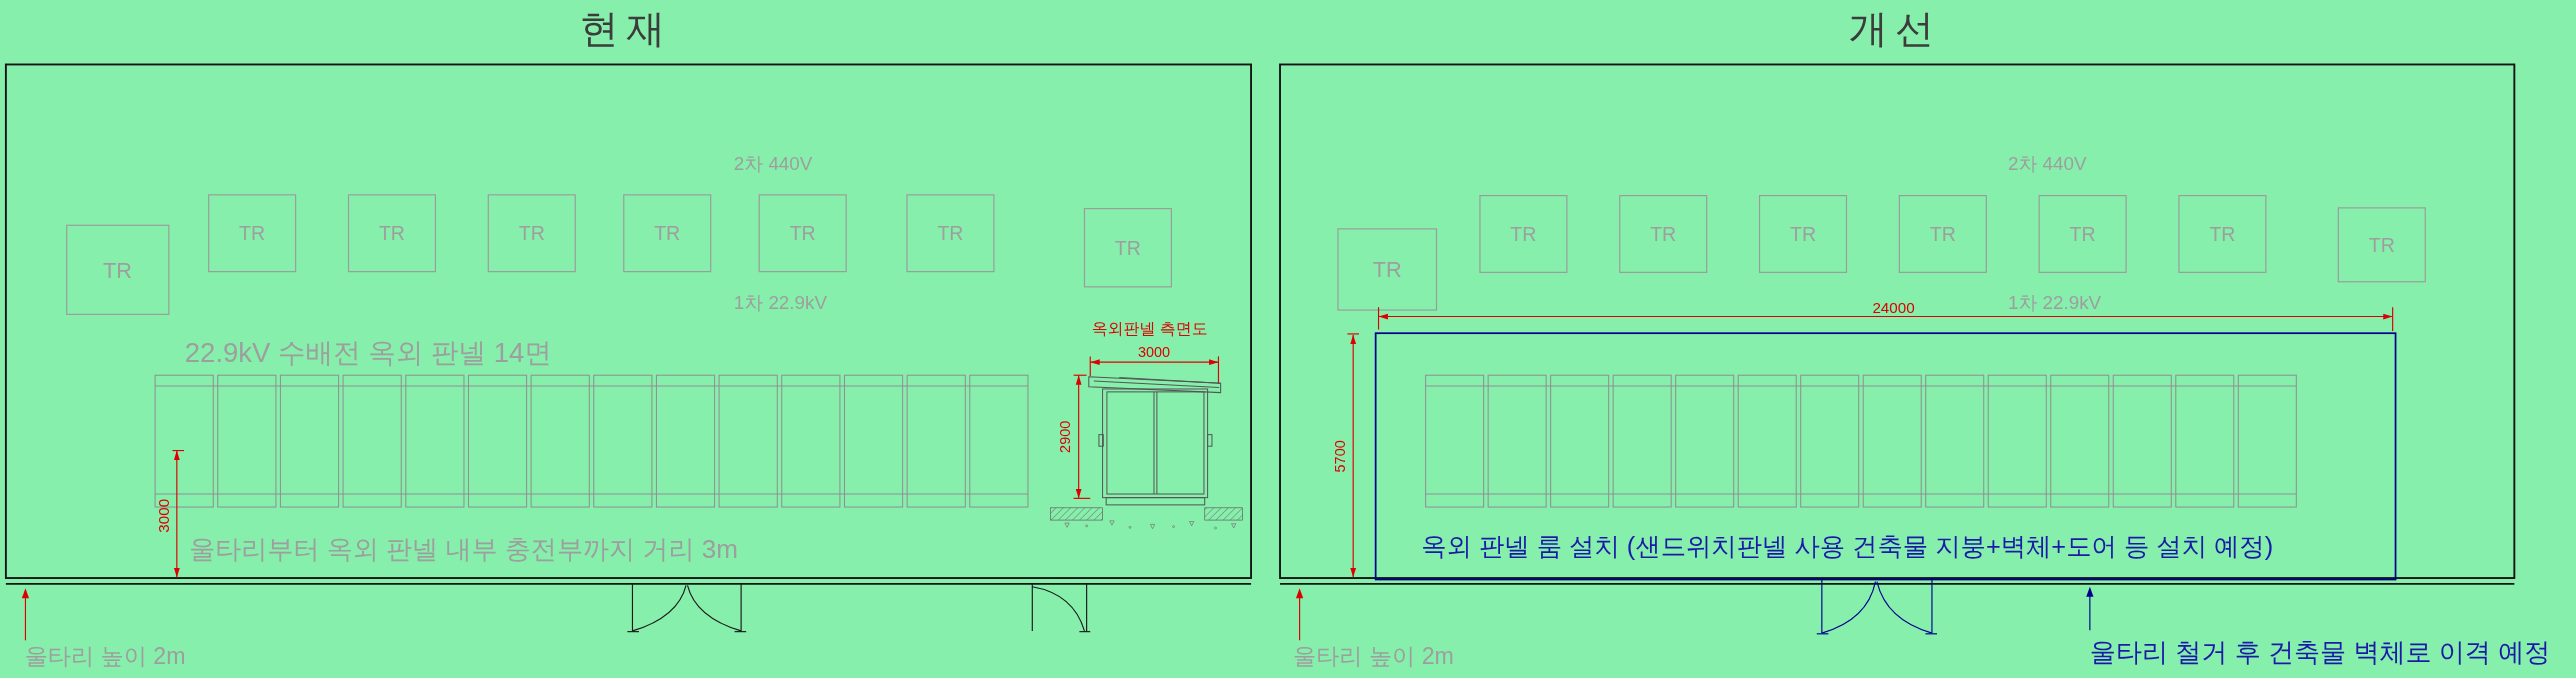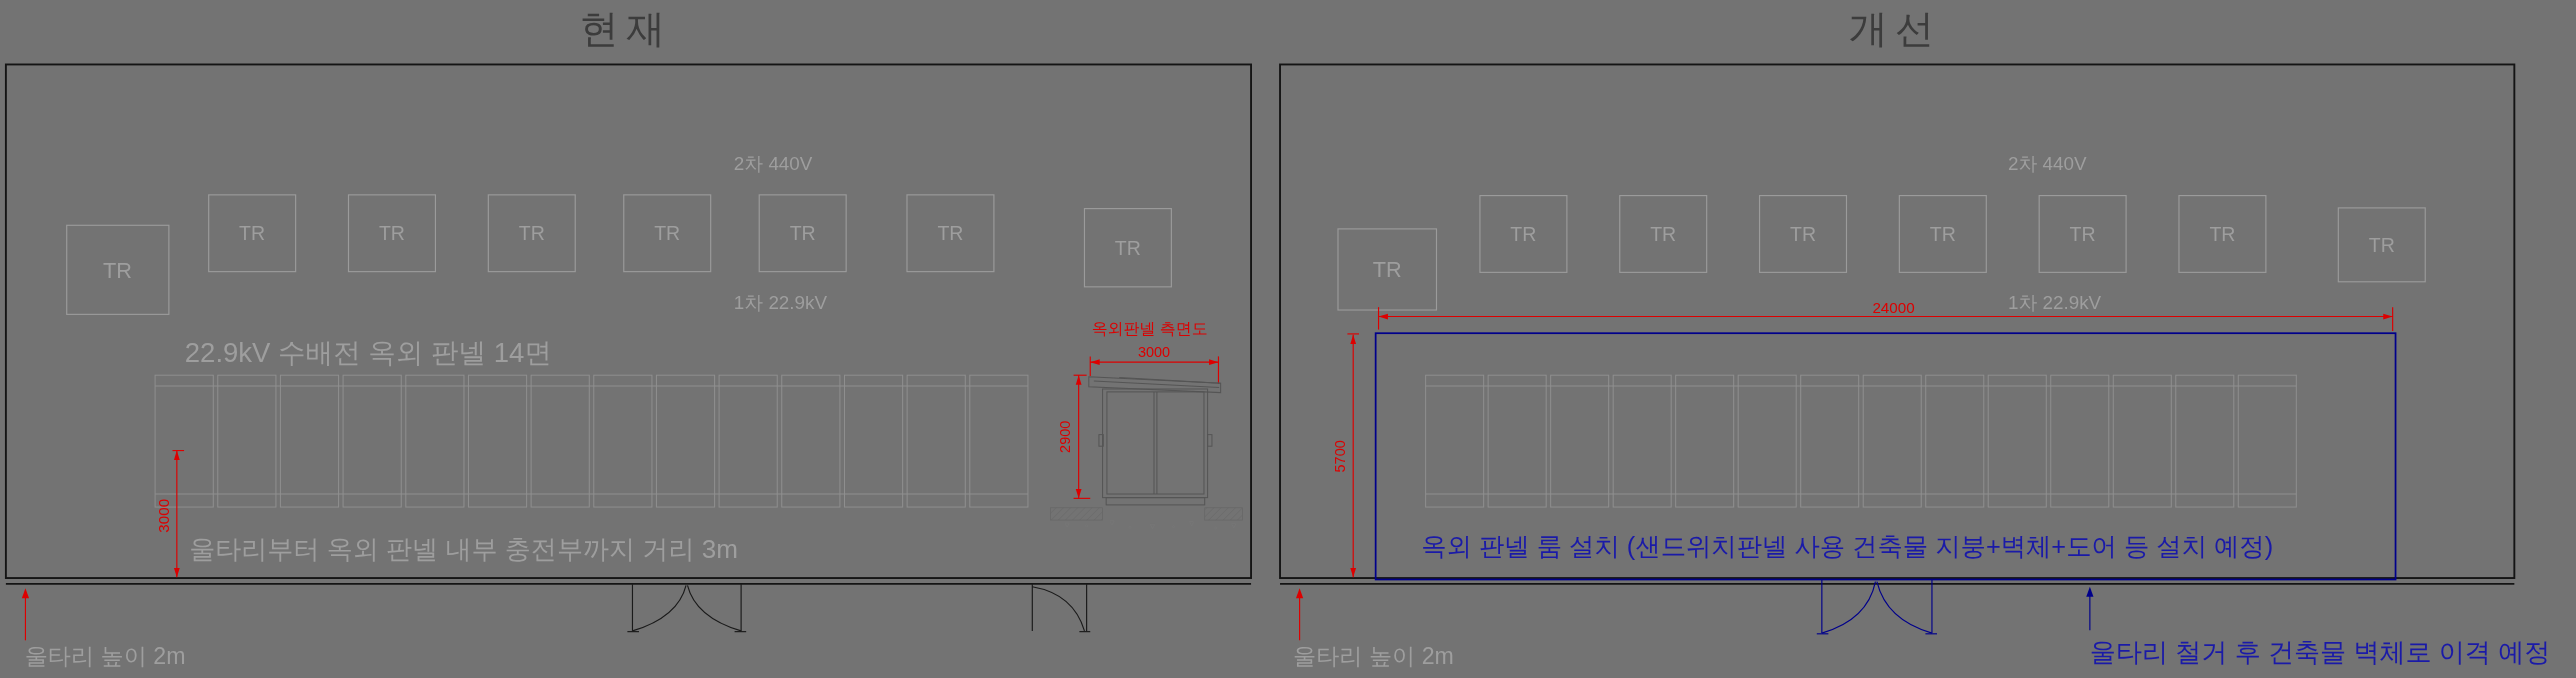--- a/index.html
+++ b/index.html
@@ -1,16 +1,16 @@
 <!DOCTYPE html>
 <html style="font-size:11.6px"><head>
 <meta charset="utf-8">
 <style>
   html,body{margin:0;padding:0;background:#ffffff;}
-  .stage{position:relative;width:2576px;height:678px;background:#737373;overflow:hidden;}
+  .stage{position:relative;width:2576px;height:678px;background:#86efac;overflow:hidden;}
   svg{display:block;width:2576px;height:678px;font-family:"Liberation Sans","DejaVu Sans",sans-serif;}
   text{fill:#9e9e9e;}
   .ttl{font-size:54px;letter-spacing:10px;fill:#3c3c3c;}
   .gtxt{fill:#9e9e9e;}
   .rtxt{fill:#dd0000;}
   .btxt{fill:#1a1aa8;}
   .blk{stroke:#141414;stroke-width:2.6;fill:none;}
   .fence{stroke:#141414;stroke-width:2.4;fill:none;}
   .gbox{stroke:#9b9b9b;stroke-width:1.6;fill:none;}
   .cell{fill:none;stroke:#8f8f8f;stroke-width:1.4;}

